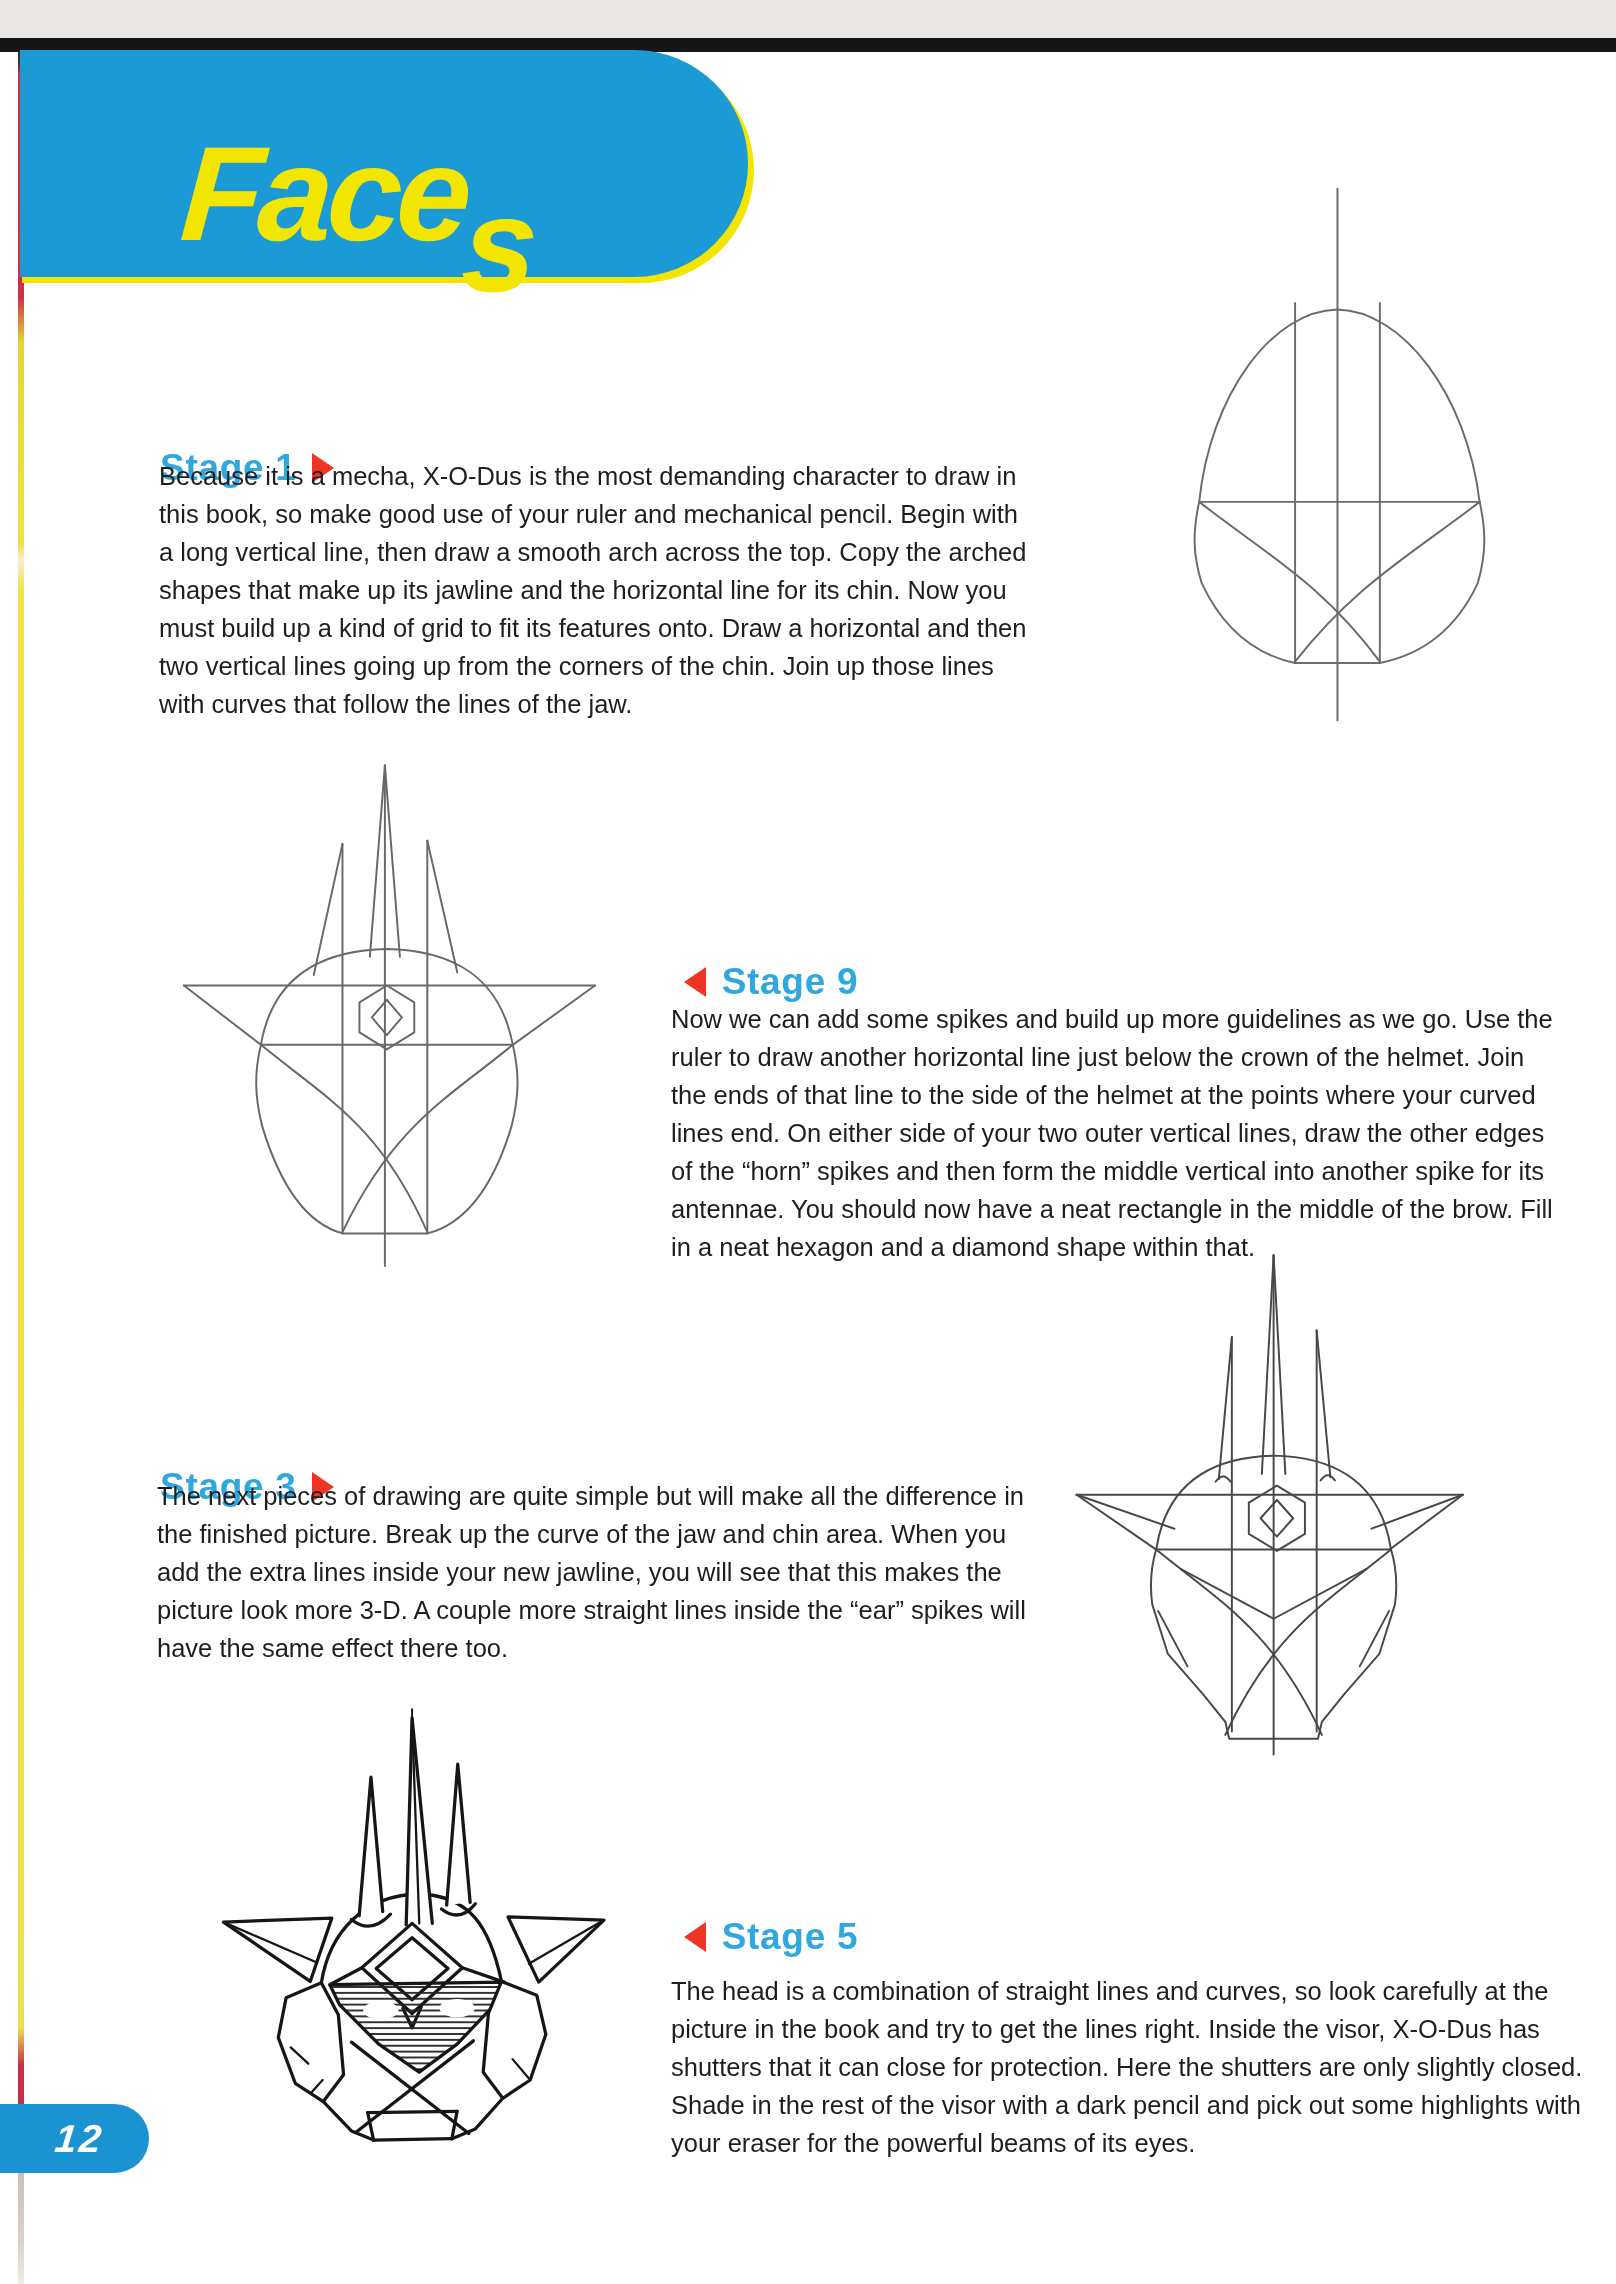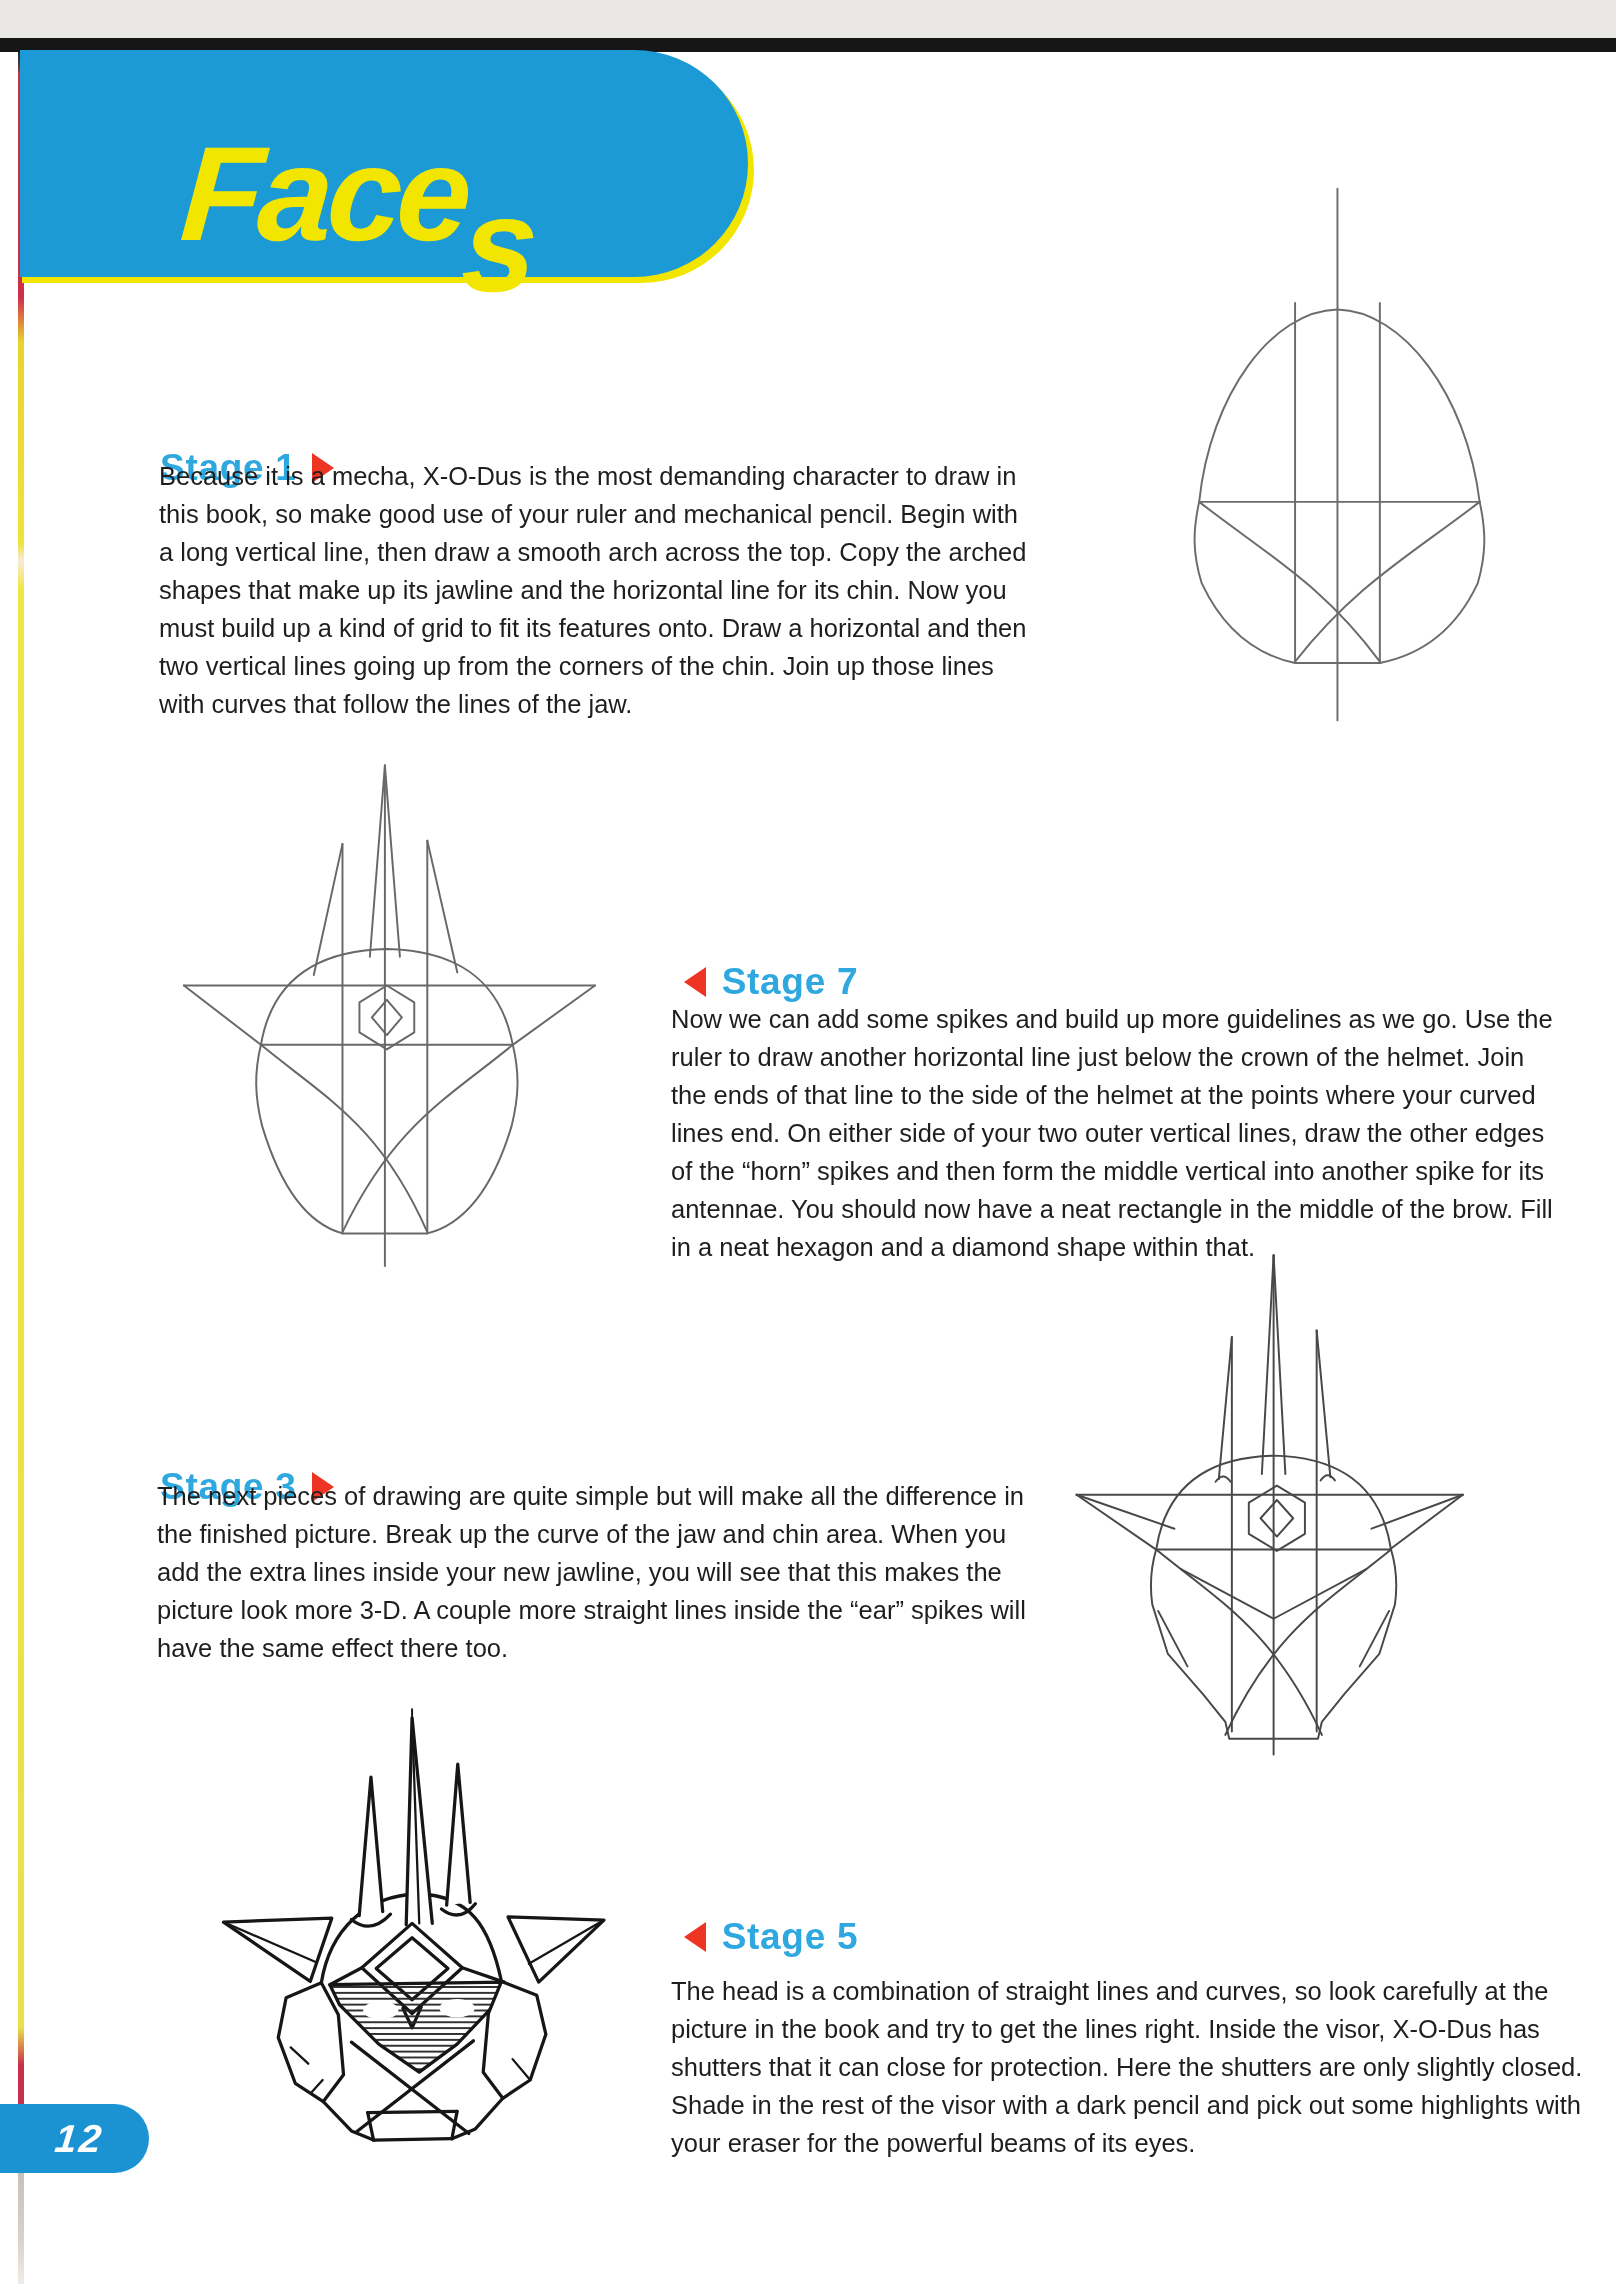--- a/index.html
+++ b/index.html
@@ -142,21 +142,21 @@
       <path d="M118 515 C 108 560, 108 595, 122 640 Q 170 742, 265 762"></path>
       <path d="M548 515 C 558 560, 558 595, 545 640 Q 497 742, 395 762"></path>
       <path d="M265 762 L395 762"></path>
       <path d="M118 515 C 225 598, 308 642, 395 760"></path>
       <path d="M548 515 C 440 598, 358 642, 265 760"></path>
     </g>
   </svg>
 
   <div class="stage-heading" id="stage2-heading">
     <span class="arrow-left"></span>
-    <span>Stage 7</span>
+    <span>Stage 9</span>
   </div>
   <div class="stage-body" id="stage2-body">Now we can add some spikes and build up more guidelines as we go. Use the ruler to draw another horizontal line just below the crown of the helmet. Join the ends of that line to the side of the helmet at the points where your curved lines end. On either side of your two outer vertical lines, draw the other edges of the “horn” spikes and then form the middle vertical into another spike for its antennae. You should now have a neat rectangle in the middle of the brow. Fill in a neat hexagon and a diamond shape within that.</div>
 
   <svg class="sketch pencil" id="sketch2" viewBox="0 0 800 830">
     <g stroke="#585858" stroke-width="3" opacity="0.9">
       <path d="M360 45 L360 812"></path>
       <path d="M360 45 L337 338"></path>
       <path d="M360 45 L383 338"></path>
       <path d="M295 165 L295 760"></path>
       <path d="M295 165 L251 366"></path>

